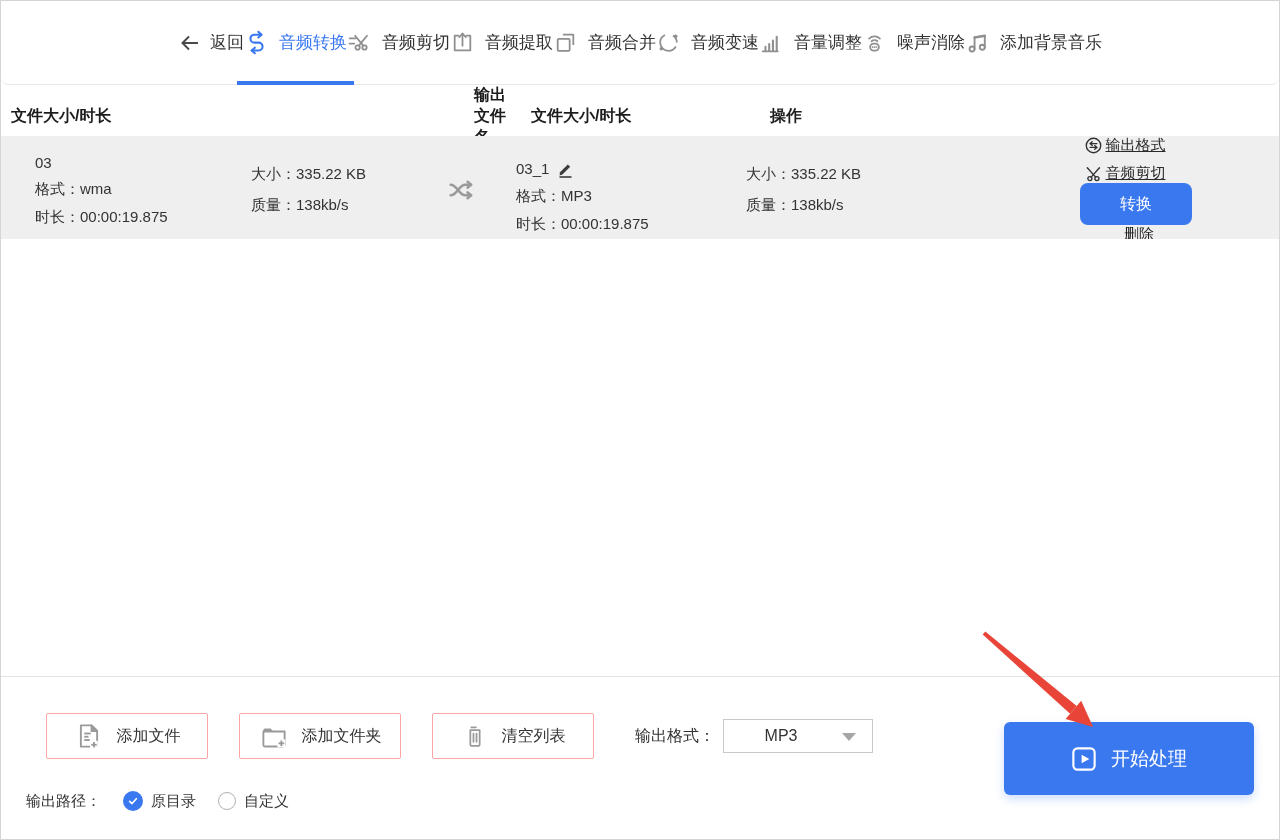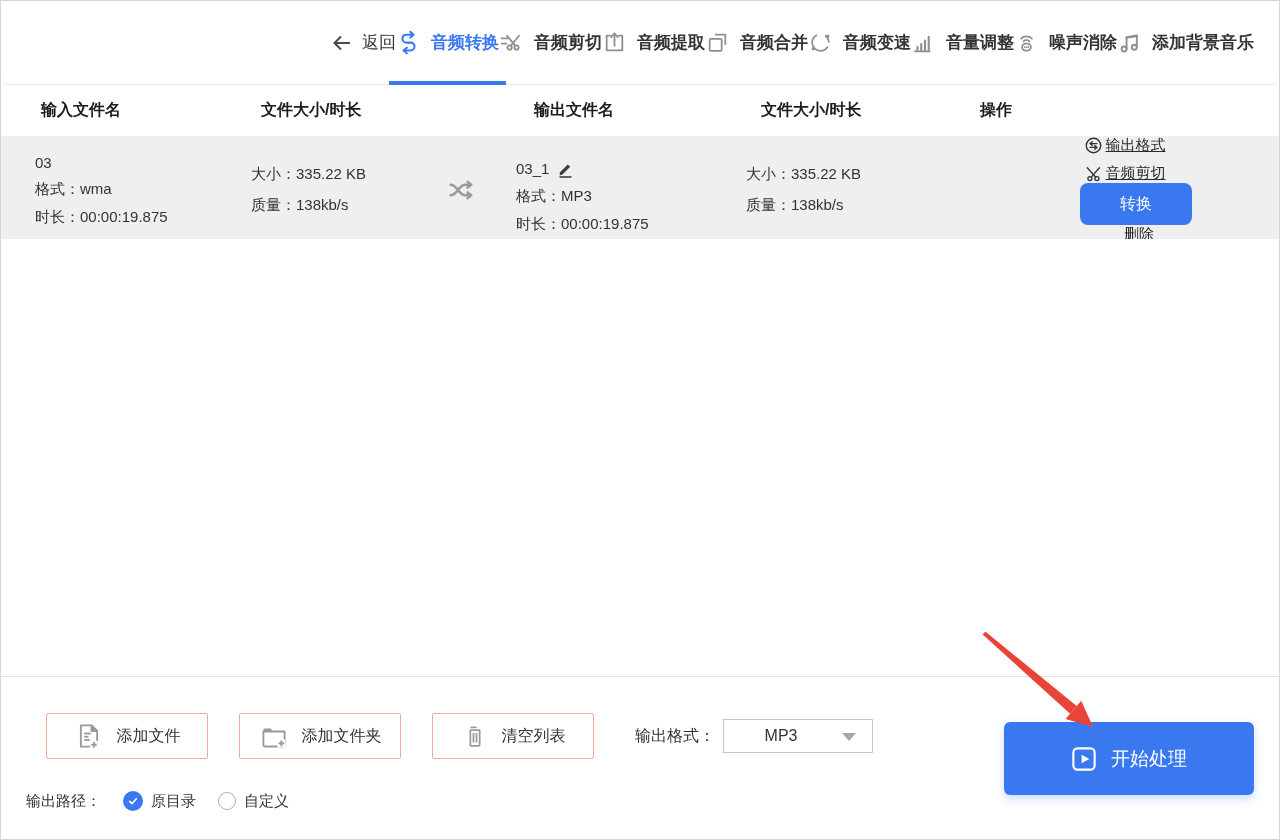--- a/index.html
+++ b/index.html
@@ -6,27 +6,27 @@
   html,body { width:1280px; height:840px; }
   body {
     font-family:"Liberation Sans","DejaVu Sans",sans-serif;
     color:#333; background:#fff; position:relative;
     border:1px solid #d5d5d5;
     display:flex; flex-direction:column; overflow:hidden;
   }
   
   .toolbar {
     height:84px; flex:0 0 84px;
-    display:flex; align-items:center; justify-content:flex-end;
+    display:flex; align-items:center; justify-content:center;
     padding:0 25px; border-bottom:1px solid #e8e8e8; background:#fff;border-radius:7px;
   }
   .back { display:flex; align-items:center; gap:8px; font-size:17px; color:#333; cursor:pointer; }
   .tab {
     display:flex; align-items:center; gap:10px; font-size:17px; color:#333;
-    height:84px; position:relative; cursor:pointer; white-space:nowrap;font-weight:bold;
+    height:84px; position:relative; cursor:pointer; white-space:nowrap;
   }
   .tab.active { color:#3a78f0; }
   .tab.active::after {
     content:""; position:absolute; left:-7px; right:-7px; bottom:0; height:4px;
     background:#3a78f0;
   }
   .tab svg, .back svg { flex:0 0 auto; }
 
   
   .grid-cols {
@@ -187,21 +187,20 @@
         <circle cx="16.6" cy="16.6" r="2.4"></circle>
       <line x1="9.2" y1="18.2" x2="9.2" y2="7.2"></line>
         <line x1="19" y1="16.6" x2="19" y2="5.6"></line>
       <line x1="9.2" y1="7.2" x2="19" y2="5.6" stroke-width="2.4"></line>
     </svg>
     <span>添加背景音乐</span>
   </div>
 </div>
 
 <div class="thead grid-cols">
-  <div class="hcell h1">输入文件名</div>
   <div class="hcell h2">文件大小/时长</div>
   <div></div>
   <div class="hcell h4">输出文件名</div>
   <div class="hcell h5">文件大小/时长</div>
   <div class="hcell h6">操作</div>
 </div>
 
 <div class="trow grid-cols">
   <div class="cell c1">
     <div class="fline">03</div>

